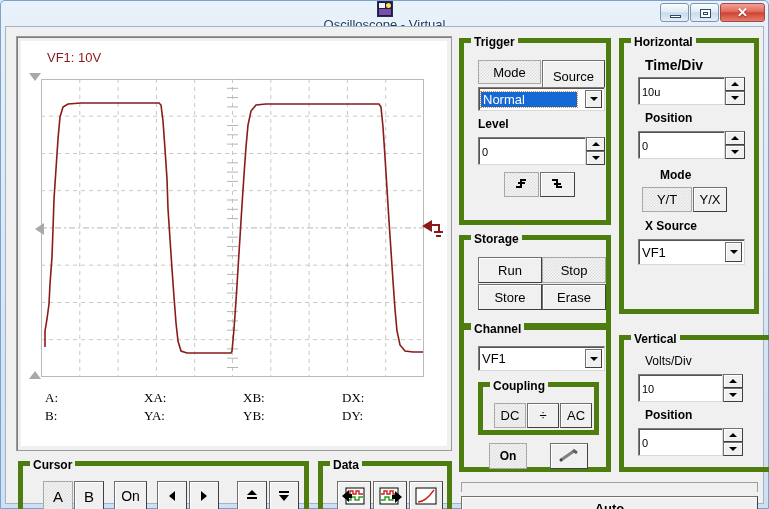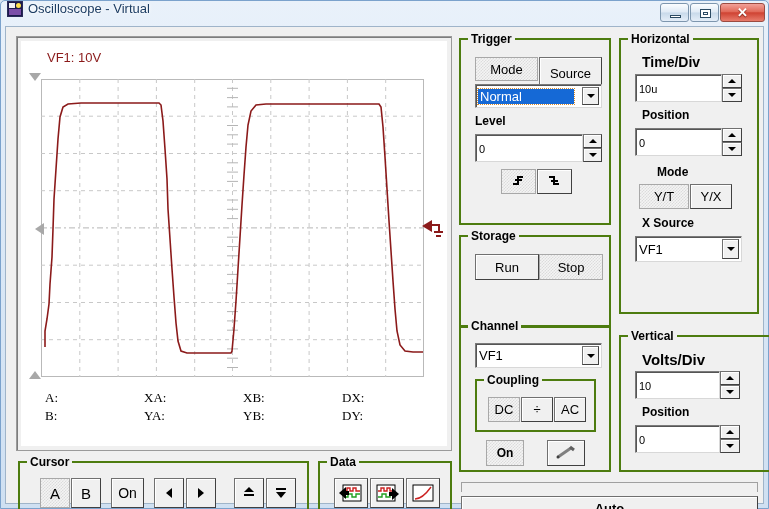--- a/index.html
+++ b/index.html
@@ -11,21 +11,21 @@
   .window{
     position:absolute;left:0;top:0;width:769px;height:509px;
     box-sizing:border-box;
     background:linear-gradient(180deg,#e9f1fa 0%,#dce9f7 40%,#cfe0f2 100%);
     border:1px solid #7ba2cc;
     border-radius:5px 5px 0 0;
   }
   
   .titlebar{
     position:absolute;left:0;top:0;right:0;height:25px;
-    display:flex;align-items:flex-start;
+    display:flex;align-items:center;flex-direction:column;
   }
   .tb-icon{
     width:16px;height:16px;margin-left:6px;margin-right:5px;
     position:relative;flex:none;
     background:#1b1b4b;border:1px solid #2a2a5a;box-sizing:border-box;
   }
   .tb-icon .sq1{position:absolute;left:1px;top:1px;width:6px;height:5px;background:#f2f2f2;}
   .tb-icon .dot{position:absolute;left:8px;top:1px;width:5px;height:5px;border-radius:50%;background:#ffe24d;}
   .tb-icon .sq2{position:absolute;left:1px;top:7px;width:12px;height:6px;background:#7b4ea8;}
   .tb-title{
@@ -49,21 +49,21 @@
   .tb-btn .gl-x{position:absolute;left:0;top:0;right:0;bottom:0;color:#fff;font-size:13px;font-weight:bold;
     display:flex;align-items:center;justify-content:center;text-shadow:0 1px 1px #7a2418;}
 
   
   .client{
     position:absolute;left:4px;top:25px;right:4px;bottom:4px;
     background:#f0f0f0;border:1px solid #9fb4c9;box-sizing:border-box;
   }
 
   
-  .group{position:absolute;border:2px solid #4d7c0f;box-sizing:border-box;}
+  .group{position:absolute;border:5px solid #4d7c0f;box-sizing:border-box;}
   .group > .legend{
     position:absolute;top:-8px;left:7px;background:#f0f0f0;padding:0 3px;
     font-size:12px;font-weight:bold;color:#000;white-space:nowrap;
   }
   .btn{
     box-sizing:border-box;
     background:#f0f0f0;
     border:1px solid #707070;
     border-right-color:#404040;border-bottom-color:#404040;
     box-shadow:inset 1px 1px 0 #ffffff;
@@ -302,20 +302,22 @@
           <rect x="7" y="9" width="5" height="2" fill="#000"></rect>
           <rect x="4" y="6" width="7" height="2" fill="#000"></rect>
         </svg>
       </div>
     </div>
 
     <div class="group" style="left:453px;top:208px;width:152px;height:93px">
       <div class="legend">Storage</div>
       <div class="btn" style="position:absolute;left:14px;top:17px;width:64px;height:26px">Run</div>
       <div class="btn pressed" style="position:absolute;left:78px;top:17px;width:64px;height:26px">Stop</div>
+      <div class="btn" style="position:absolute;left:14px;top:44px;width:64px;height:26px">Store</div>
+      <div class="btn" style="position:absolute;left:78px;top:44px;width:64px;height:26px">Erase</div>
     </div>
 
     <div class="group" style="left:453px;top:298px;width:152px;height:147px">
       <div class="legend">Channel</div>
       <div class="combo" style="left:14px;top:16px;width:127px;height:25px">
         <div class="cval">VF1</div>
         <div class="cbtn">
             <div class="ar-dn"></div>
           </div>
       </div>
@@ -352,33 +354,33 @@
       <div class="spin" style="left:101px;top:88px;width:20px;height:28px">
         <div class="sb">
             <div class="ar-up"></div>
           </div>
         <div class="sb">
             <div class="ar-dn"></div>
           </div>
       </div>
       <div style="position:absolute;left:36px;top:125px;font-size:12px;font-weight:bold">Mode</div>
       <div class="btn pressed" style="position:absolute;left:18px;top:144px;width:50px;height:25px">Y/T</div>
-      <div class="btn" style="position:absolute;left:69px;top:144px;width:42px;height:25px">Y/X</div>
+      <div class="btn" style="position:absolute;left:69px;top:144px;width:34px;height:25px">Y/X</div>
       <div style="position:absolute;left:21px;top:176px;font-size:12px;font-weight:bold">X Source</div>
       <div class="combo" style="left:14px;top:196px;width:107px;height:26px">
         <div class="cval">VF1</div>
         <div class="cbtn">
             <div class="ar-dn"></div>
           </div>
       </div>
     </div>
 
     <div class="group" style="left:613px;top:308px;width:167px;height:137px">
       <div class="legend">Vertical</div>
-      <div style="position:absolute;left:21px;top:14px;font-size:15px;font-weight:bold">Volts/Div</div>
+      <div style="position:absolute;left:21px;top:14px;font-size:12px;font-weight:normal">Volts/Div</div>
       <div class="field" style="position:absolute;left:14px;top:34px;width:85px;height:28px">10</div>
       <div class="spin" style="left:99px;top:34px;width:20px;height:28px">
         <div class="sb">
             <div class="ar-up"></div>
           </div>
         <div class="sb">
             <div class="ar-dn"></div>
           </div>
       </div>
       <div style="position:absolute;left:21px;top:68px;font-size:12px;font-weight:bold">Position</div>

